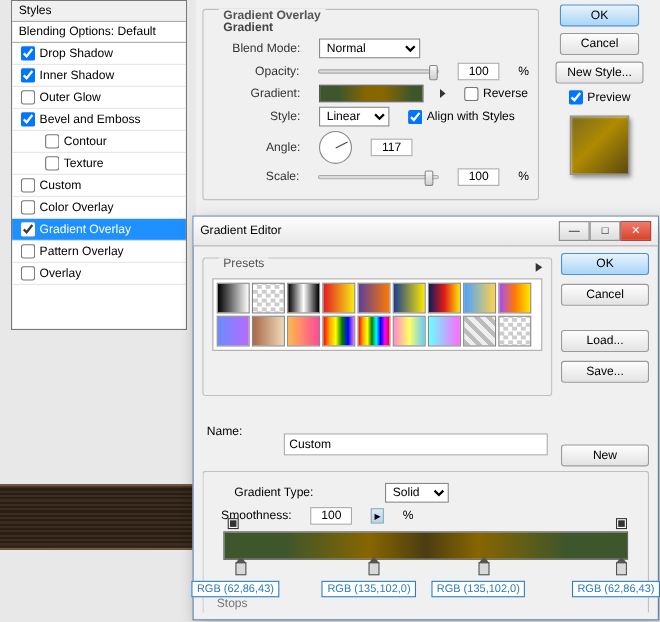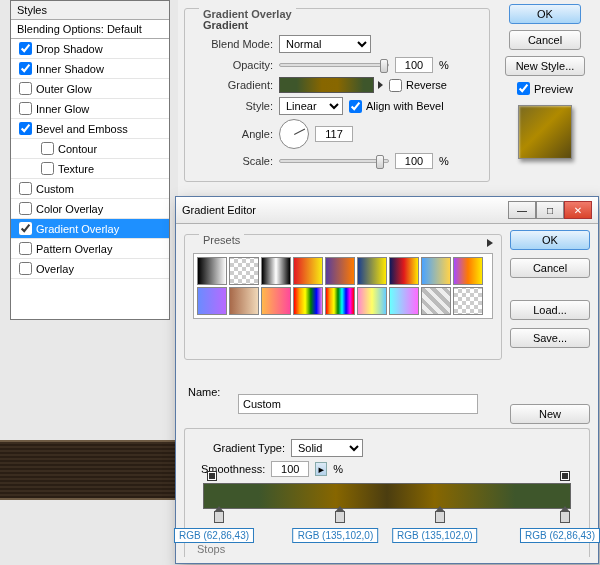--- a/index.html
+++ b/index.html
@@ -6,21 +6,21 @@
 body { margin: 0; background: #e8e8e8; width: 600px; height: 565px; overflow: hidden; position: relative; }
 .win-btn { background: linear-gradient(#fdfdfd,#e3e3e3); border: 1px solid #9a9a9a; border-radius: 3px; padding: 3px 10px; cursor: pointer; min-width: 72px; text-align: center; }
 .win-btn.ok { background: linear-gradient(#e8f3fd,#a8d5f7); border-color: #4a90d9; text-align: center; }
 .panel-bg { background: #f0f0f0; }
 .fieldset-title { color: #555; background: #f0f0f0; padding: 0 4px; position: relative; top: -7px; left: 6px; }
 .groupbox { border: 1px solid #c0c0c0; border-radius: 3px; margin: 6px; padding: 6px 8px 8px 8px; position: relative; }
 input[type="checkbox"] { margin: 0 4px 0 0; vertical-align: middle; }
 input[type="text"].num { width: 38px; text-align: center; border: 1px solid #aaa; padding: 1px 2px; }
 input[type="text"].wide { width: 240px; border: 1px solid #aaa; padding: 3px 4px; margin-top: 24px; }
 select { border: 1px solid #888; background: #fff; padding: 1px 2px; }
-.row { display: flex; align-items: center; gap: 6px; margin: 4px 0; }
+.row { display: flex; align-items: center; gap: 17px; margin: 4px 0; }
 .lbl { width: 72px; text-align: right; color: #333; }
 .slider { flex: 0 0 110px; height: 4px; background: #ddd; border: 1px solid #aaa; position: relative; border-radius: 2px; }
 .slider .thumb { position: absolute; top: -5px; width: 8px; height: 14px; background: linear-gradient(#f8f8f8,#d0d0d0); border: 1px solid #888; border-radius: 2px; }
 .chk-label { display: inline-flex; align-items: center; }
 
 
 .styles-panel { position: absolute; left: 10px; top: 0; width: 160px; border: 1px solid #777; background: #fff; }
 .styles-panel .hdr { padding: 3px 6px; border-bottom: 1px solid #aaa; background: #f0f0f0; }
 .styles-panel .sub { padding: 3px 6px; border-bottom: 1px solid #aaa; }
 .styles-panel ul { list-style: none; margin: 0; padding: 0; }
@@ -88,21 +88,21 @@
         <label class="chk-label">
             <input type="checkbox" style=""> 
             <span>Reverse</span>
           </label>
       </div>
       <div class="row">
         <span class="lbl">Style:</span>
         <select style="width:64px;"><option>Linear</option></select>
         <label class="chk-label">
             <input type="checkbox" checked="" style=""> 
-            <span>Align with Bevel</span>
+            <span>Align with Styles</span>
           </label>
       </div>
       <div class="row">
         <span class="lbl">Angle:</span>
         <div class="angle-dial"></div>
         <input type="text" class="num" value="117" style="">
       </div>
       <div class="row">
         <span class="lbl">Scale:</span>
         <div class="slider">
@@ -133,24 +133,20 @@
         <input type="checkbox" checked="" style="">
         <span>Drop Shadow</span>
       </li>
       <li>
         <input type="checkbox" checked="" style="">
         <span>Inner Shadow</span>
       </li>
       <li>
         <input type="checkbox" style="">
         <span>Outer Glow</span>
-      </li>
-      <li>
-        <input type="checkbox" style="">
-        <span>Inner Glow</span>
       </li>
       <li>
         <input type="checkbox" checked="" style="">
         <span>Bevel and Emboss</span>
       </li>
       <li class="indent">
         <input type="checkbox" style="">
         <span>Contour</span>
       </li>
       <li class="indent">
@@ -213,40 +209,40 @@
             <div style="background: linear-gradient(90deg, rgb(168, 106, 74), rgb(240, 216, 184));"></div>
             <div style="background: linear-gradient(90deg, rgb(255, 184, 74), rgb(255, 74, 154));"></div>
             <div style="background: linear-gradient(90deg, red, orange, yellow, green, blue, violet);"></div>
             <div style="background: linear-gradient(90deg, red, orange, yellow, green, cyan, blue, magenta, red);"></div>
             <div style="background: linear-gradient(90deg, rgb(255, 136, 204), rgb(255, 255, 102), rgb(102, 204, 255));"></div>
             <div style="background: linear-gradient(90deg, rgb(106, 255, 255), rgb(255, 106, 255));"></div>
             <div style="background: repeating-linear-gradient(45deg, rgb(187, 187, 187) 0px, rgb(187, 187, 187) 4px, rgb(238, 238, 238) 4px, rgb(238, 238, 238) 8px);"></div>
             <div style="background: repeating-conic-gradient(rgb(204, 204, 204) 0deg, rgb(204, 204, 204) 25%, rgb(255, 255, 255) 0deg, rgb(255, 255, 255) 50%) 0px center / 8px 8px;"></div>
           </div>
       </div>
-      <div class="row" style="margin:10px 4px;">
+      <div class="row" style="margin:10px 4px;justify-content:space-between;">
         <span style="width:44px;">Name:</span>
         <input type="text" class="wide" value="Custom" style="">
       </div>
     </div>
     <div class="right">
       <button class="win-btn ok">OK</button>
       <button class="win-btn">Cancel</button>
       <div style="height:6px;"></div>
       <button class="win-btn">Load...</button>
       <button class="win-btn">Save...</button>
       <div style="flex:1"></div>
       <button class="win-btn">New</button>
     </div>
   </div>
 
   <div class="groupbox" style="margin:0 8px 6px 8px; border-bottom:none; border-radius:3px 3px 0 0;">
     <div class="row" style="margin-left:20px;">
       <span>Gradient Type:</span>
-      <select style="width:72px;"><option>Solid</option></select>
+      <select style="width:58px;margin-left:48px;"><option>Solid</option></select>
     </div>
     <div class="row" style="margin-left:8px;">
       <span>Smoothness:</span>
       <input type="text" class="num" value="100" style="">
       <span style="width:12px;height:14px;border:1px solid #8aa; background:linear-gradient(#dceaf6,#b5d2ea);display:inline-flex;align-items:center;justify-content:center;">▸</span>
       <span>%</span>
     </div>
     <div class="grad-bar-wrap">
       <div id="opstops">
           <div class="opstop" style="left: 1%;"></div>

